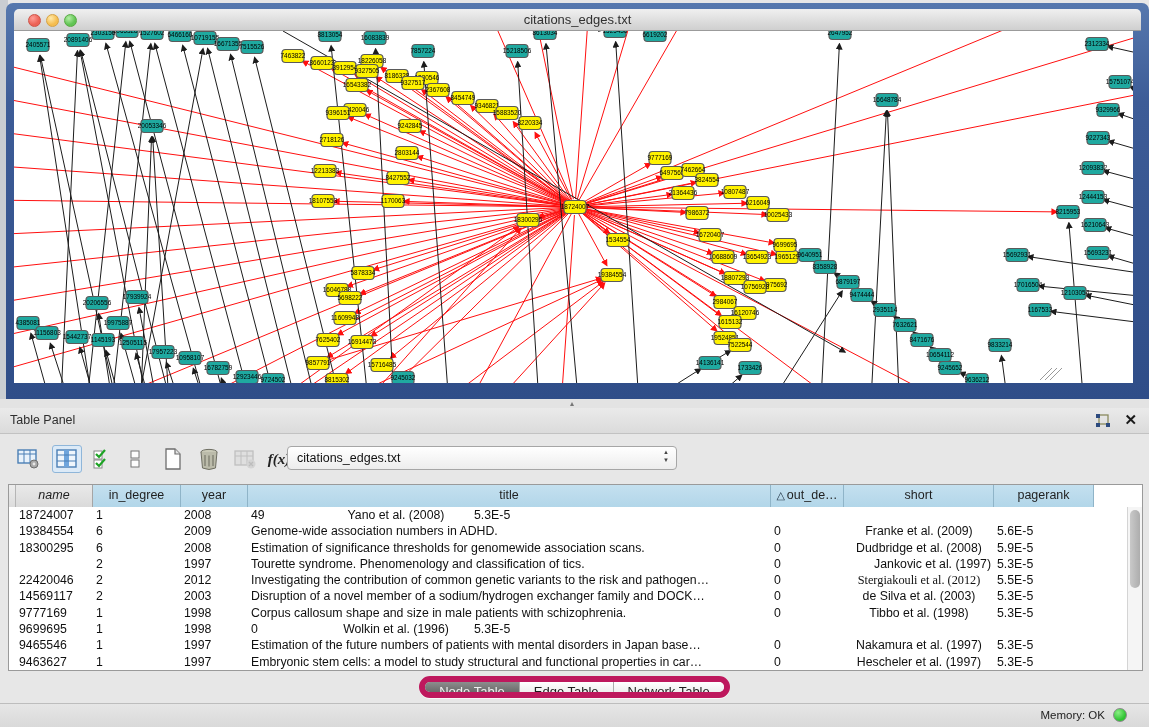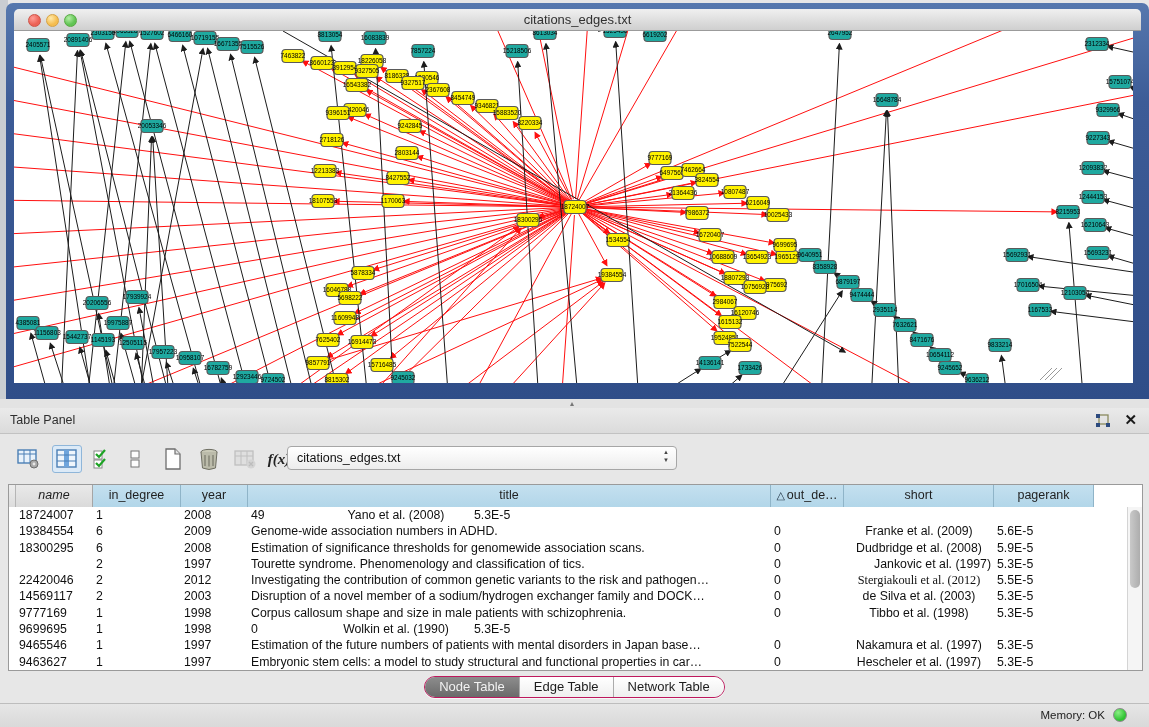--- a/index.html
+++ b/index.html
@@ -56,21 +56,21 @@
   #tbody { position:absolute; left:0; top:22px; right:15px; bottom:0; overflow:hidden; }
   .tr { display:flex; height:16.3px; background:#FFFFFF; cursor:default; }
   .td { flex:none; font-size:12.3px; color:#101010; line-height:16px; padding:0 3px;
     overflow:hidden; white-space:nowrap; }
   
   #vscroll { position:absolute; right:0; top:22px; bottom:0; width:15px; background:#F5F5F5; border-left:1px solid #D4D4D4; }
   #vthumb { position:absolute; left:2px; top:3px; width:10px; height:78px; background:linear-gradient(90deg,#C9C9C9,#ADADAD); border-radius:6px; cursor:grab; }
 
   
   #tabbar { position:absolute; left:0; top:671px; width:1149px; height:32px; display:flex; align-items:center; justify-content:center; background:#E7E7E7; }
-  #segmented { display:inline-flex; height:22px; border:1px solid #be185d; border-radius:11px; overflow:hidden;
+  #segmented { display:inline-flex; height:22px; border:6px solid #be185d; border-radius:11px; overflow:hidden;
     box-shadow:0 1px 0 rgba(255,255,255,.7); }
   .seg { height:100%; line-height:20px; padding:0 14px; font-size:13px; color:#1C1C1C;
     background:linear-gradient(180deg,#FFFFFF,#EFEFEF); border-left:1px solid #ABABAB; cursor:pointer; }
   .seg:first-child { border-left:none; }
   .seg.active { background:linear-gradient(180deg,#8D8D8D,#6A6A6A); color:#F2F2F2; }
 
   
   #statusbar { position:absolute; left:0; top:703px; width:1149px; height:24px;
     background:linear-gradient(180deg,#E6E6E6,#D9D9D9); border-top:1px solid #BDBDBD; }
   #mem-label { position:absolute; right:44px; top:5px; font-size:11.5px; color:#222; }
@@ -893,21 +893,21 @@
         <div class="td" style="width: 73px; text-align: left;">0</div>
         <div class="td" style="width: 150px; text-align: center;">Tibbo et al. (1998)</div>
         <div class="td" style="width: 100px; text-align: left;">5.3E-5</div>
       </div>
       <div class="tr">
         <div class="td" style="width: 7px; padding: 0px;"></div>
         <div class="td" style="width: 77px; text-align: left;">9699695</div>
         <div class="td" style="width: 88px; text-align: left;">1</div>
         <div class="td" style="width: 67px; text-align: left;">1998</div>
         <div class="td" style="width: 73px; text-align: left;">0</div>
-        <div class="td" style="width: 150px; text-align: center;">Wolkin et al. (1990)</div>
+        <div class="td" style="width: 150px; text-align: center;">Wolkin et al. (1996)</div>
         <div class="td" style="width: 100px; text-align: left;">5.3E-5</div>
       </div>
       <div class="tr">
         <div class="td" style="width: 7px; padding: 0px;"></div>
         <div class="td" style="width: 77px; text-align: left;">9465546</div>
         <div class="td" style="width: 88px; text-align: left;">1</div>
         <div class="td" style="width: 67px; text-align: left;">1997</div>
         <div class="td" style="width: 523px; text-align: left;">Estimation of the future numbers of patients with mental disorders in Japan base…</div>
         <div class="td" style="width: 73px; text-align: left;">0</div>
         <div class="td" style="width: 150px; text-align: center;">Nakamura et al. (1997)</div>

